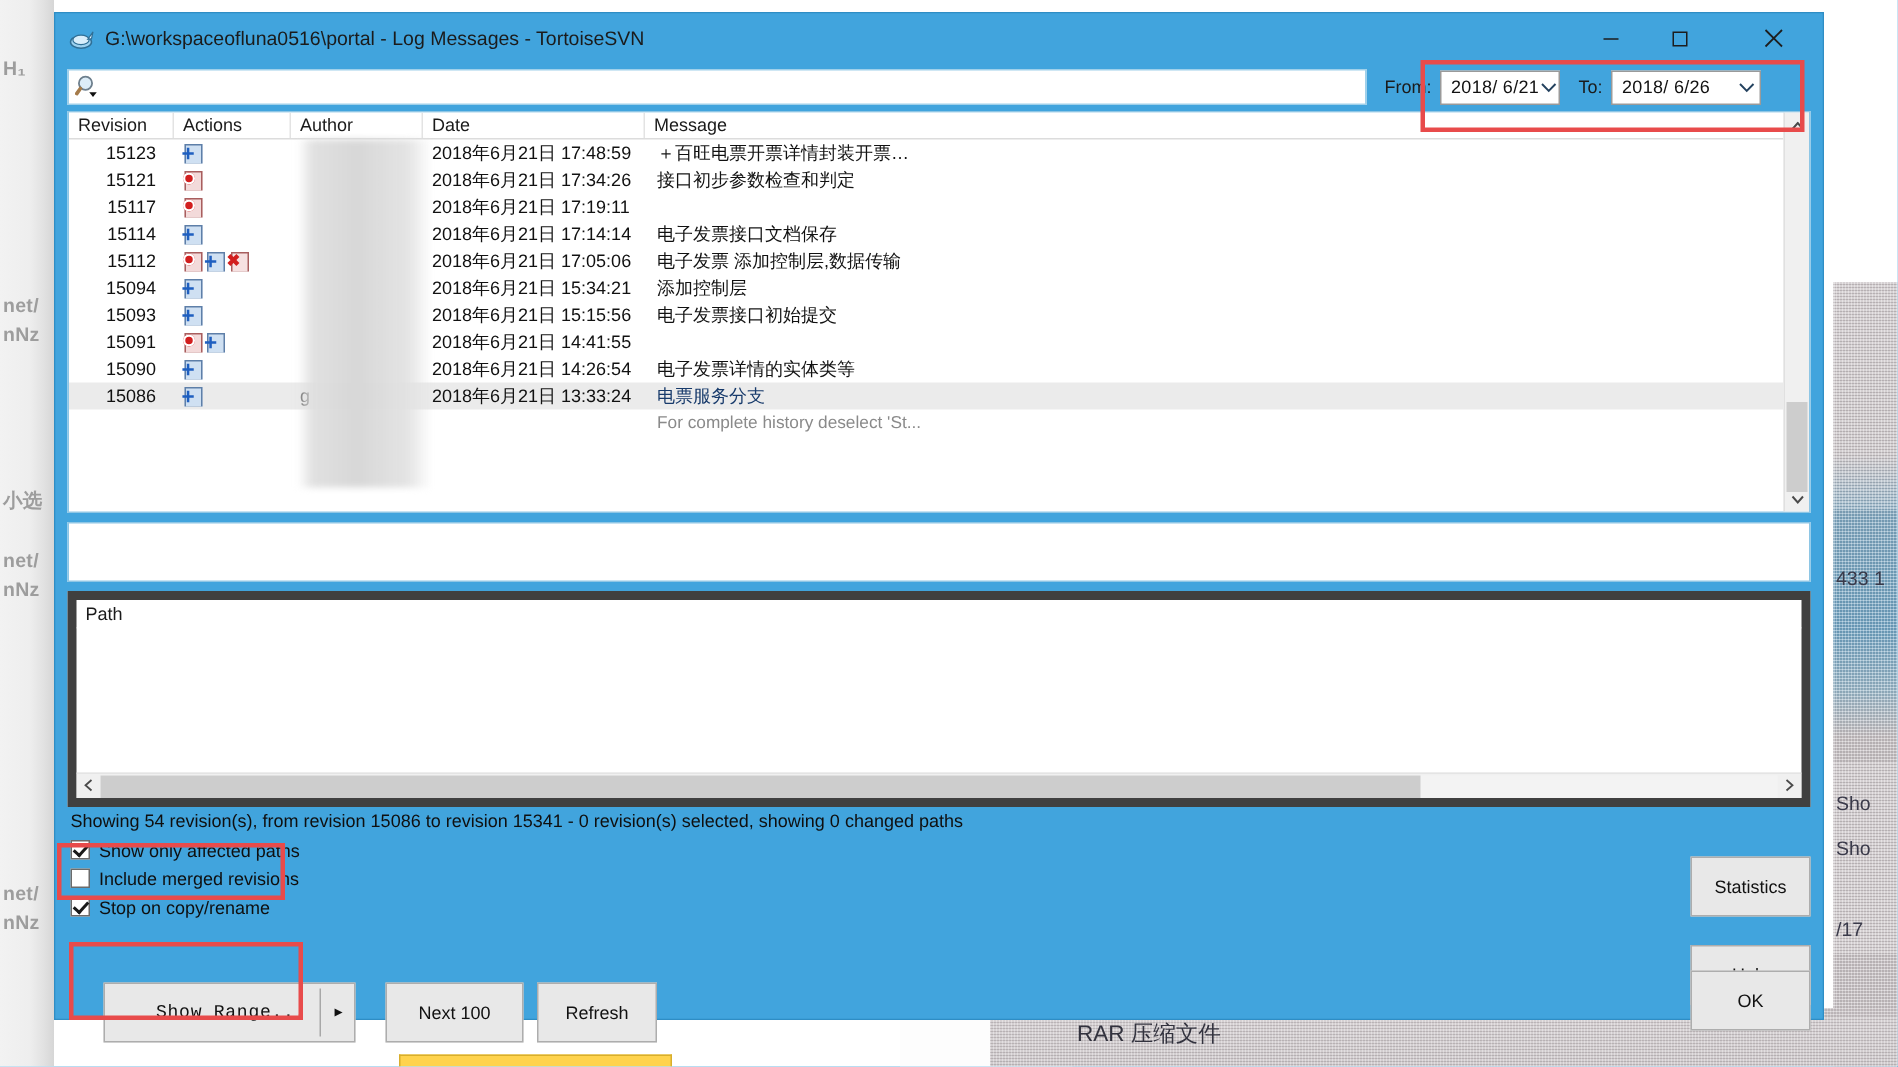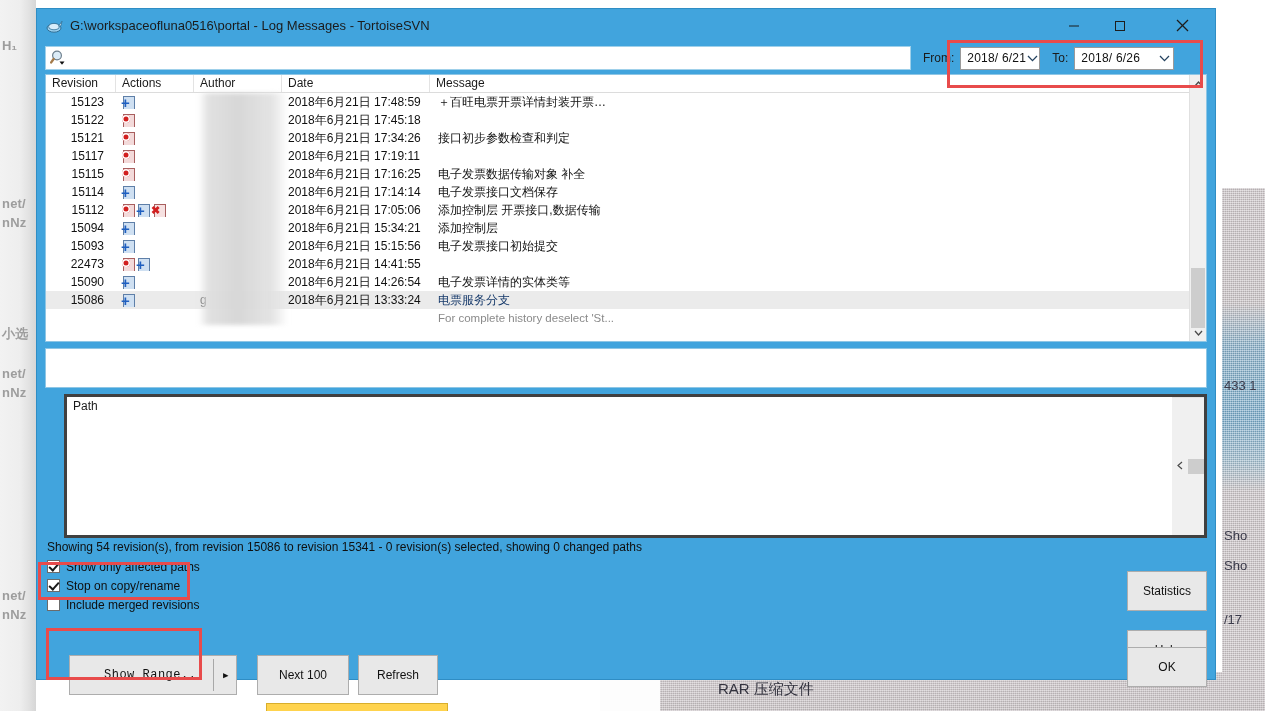--- a/index.html
+++ b/index.html
@@ -202,22 +202,22 @@
     position: absolute; left: 1px; right: 1px; top: 176px; height: 60px; background: #cdcdcd;
   }
 
   
   #msg-pane {
     flex: 0 0 40px; margin-top: 6px; background: #fff;
     border: 1px solid #8ec6e5;
   }
   
   #paths-pane {
-    flex: 1; margin-top: 6px; background: #fff; border: 3px solid #404040;
-    display: flex; flex-direction: row; overflow: hidden; margin-left: 19px;
+    flex: 1; margin-top: 6px; background: #fff; border: 6px solid #404040;
+    display: flex; flex-direction: column; overflow: hidden;
   }
   #paths-header { height: 19px; border-bottom: 1px solid #ffffff; display: flex; }
   #paths-header .col-h { border-right: none; font-size: 12px; line-height: 18px; }
   #paths-body { flex: 1; }
   #paths-hscroll {
     flex: 0 0 17px; display: flex; align-items: center; background: #f0f0f0;
     border-top: 1px solid #e4e4e4;
   }
   .hsb-arrow {
     flex: 0 0 16px; text-align: center; font-size: 9px; color: #555;
@@ -387,95 +387,77 @@
             <div class="log-row">
               <div class="cell rev">15123</div>
               <div class="cell act">
                 <span class="ic ic-add"></span>
               </div>
               <div class="cell aut"></div>
               <div class="cell dat">2018年6月21日 17:48:59</div>
               <div class="cell msg">＋百旺电票开票详情封装开票…</div>
             </div>
             <div class="log-row">
-              <div class="cell rev">15122</div>
-              <div class="cell act">
-                <span class="ic ic-mod"></span>
-              </div>
-              <div class="cell aut"></div>
-              <div class="cell dat">2018年6月21日 17:45:18</div>
-              <div class="cell msg"></div>
-            </div>
-            <div class="log-row">
               <div class="cell rev">15121</div>
               <div class="cell act">
                 <span class="ic ic-mod"></span>
               </div>
               <div class="cell aut"></div>
               <div class="cell dat">2018年6月21日 17:34:26</div>
               <div class="cell msg">接口初步参数检查和判定</div>
             </div>
             <div class="log-row">
               <div class="cell rev">15117</div>
               <div class="cell act">
                 <span class="ic ic-mod"></span>
               </div>
               <div class="cell aut"></div>
               <div class="cell dat">2018年6月21日 17:19:11</div>
               <div class="cell msg"></div>
             </div>
             <div class="log-row">
-              <div class="cell rev">15115</div>
-              <div class="cell act">
-                <span class="ic ic-mod"></span>
-              </div>
-              <div class="cell aut"></div>
-              <div class="cell dat">2018年6月21日 17:16:25</div>
-              <div class="cell msg">电子发票数据传输对象 补全</div>
-            </div>
-            <div class="log-row">
               <div class="cell rev">15114</div>
               <div class="cell act">
                 <span class="ic ic-add"></span>
               </div>
               <div class="cell aut"></div>
               <div class="cell dat">2018年6月21日 17:14:14</div>
               <div class="cell msg">电子发票接口文档保存</div>
             </div>
             <div class="log-row">
               <div class="cell rev">15112</div>
               <div class="cell act">
                 <span class="ic ic-mod"></span>
                 <span class="ic ic-add"></span>
                 <span class="ic ic-del"></span>
               </div>
               <div class="cell aut"></div>
               <div class="cell dat">2018年6月21日 17:05:06</div>
-              <div class="cell msg">添加控制层 开票接口,数据传输</div>
+              <div class="cell msg">电子发票 添加控制层,数据传输</div>
             </div>
             <div class="log-row">
               <div class="cell rev">15094</div>
               <div class="cell act">
                 <span class="ic ic-add"></span>
               </div>
               <div class="cell aut"></div>
               <div class="cell dat">2018年6月21日 15:34:21</div>
               <div class="cell msg">添加控制层</div>
             </div>
             <div class="log-row">
               <div class="cell rev">15093</div>
               <div class="cell act">
                 <span class="ic ic-add"></span>
               </div>
               <div class="cell aut"></div>
               <div class="cell dat">2018年6月21日 15:15:56</div>
               <div class="cell msg">电子发票接口初始提交</div>
             </div>
             <div class="log-row">
-              <div class="cell rev">22473</div>
+              <div class="cell rev">15091</div>
               <div class="cell act">
                 <span class="ic ic-mod"></span>
                 <span class="ic ic-add"></span>
               </div>
               <div class="cell aut"></div>
               <div class="cell dat">2018年6月21日 14:41:55</div>
               <div class="cell msg"></div>
             </div>
             <div class="log-row">
               <div class="cell rev">15090</div>
@@ -550,26 +532,26 @@
     <div id="status-line">Showing 54 revision(s), from revision 15086 to revision 15341 - 0 revision(s) selected, showing 0 changed paths</div>
 
     <div id="bottom">
       <div id="bottom-left">
         <div id="options-list">
             <div class="chk-row">
               <span class="chkbox checked"></span>
               <span class="chk-label">Show only affected paths</span>
             </div>
             <div class="chk-row">
+              <span class="chkbox"></span>
+              <span class="chk-label">Include merged revisions</span>
+            </div>
+            <div class="chk-row">
               <span class="chkbox checked"></span>
               <span class="chk-label">Stop on copy/rename</span>
-            </div>
-            <div class="chk-row">
-              <span class="chkbox"></span>
-              <span class="chk-label">Include merged revisions</span>
             </div>
           </div>
 
         <div class="btn" id="btn-showrange">
           <span>Show Range...</span>
           <span class="split"></span>
           <span class="arrow">▶</span>
         </div>
         <div class="btn" id="btn-next100">
           <span>Next 100</span>

